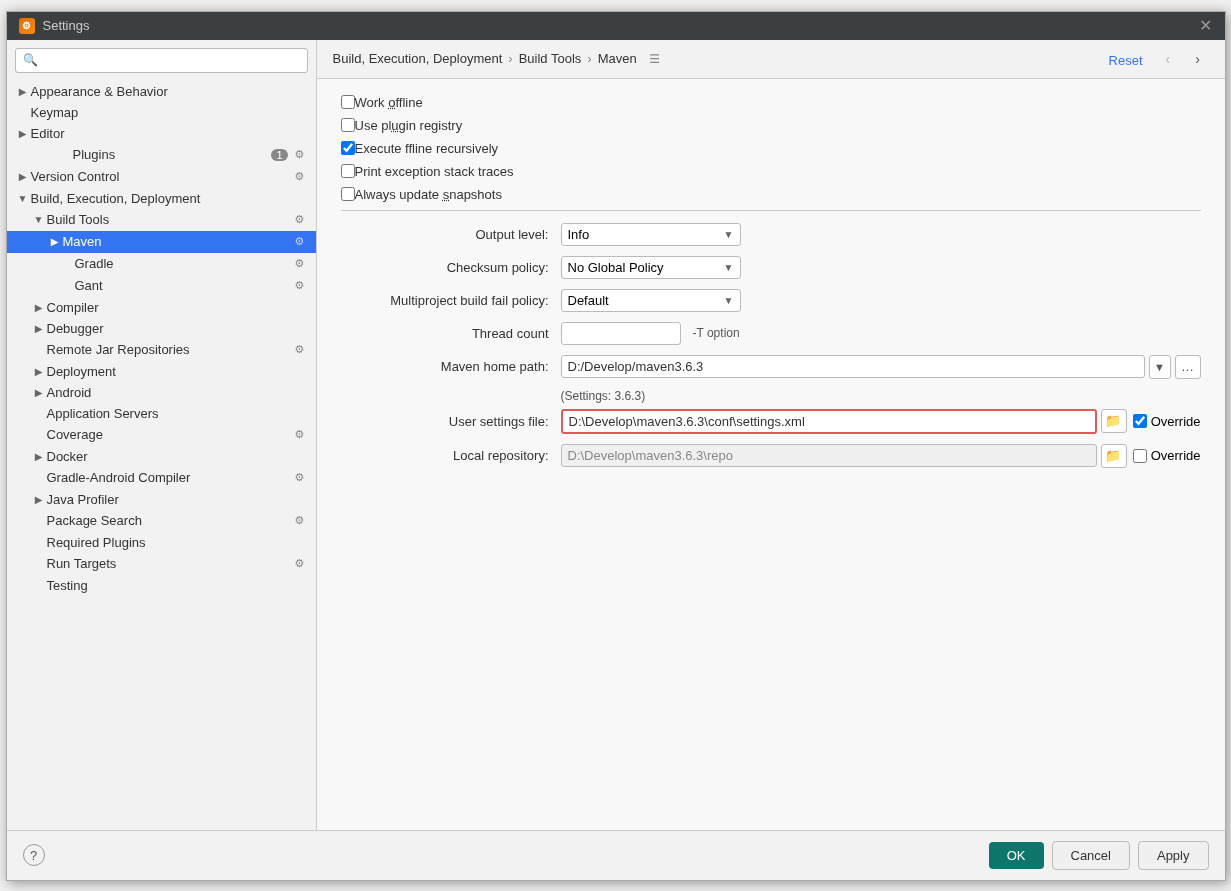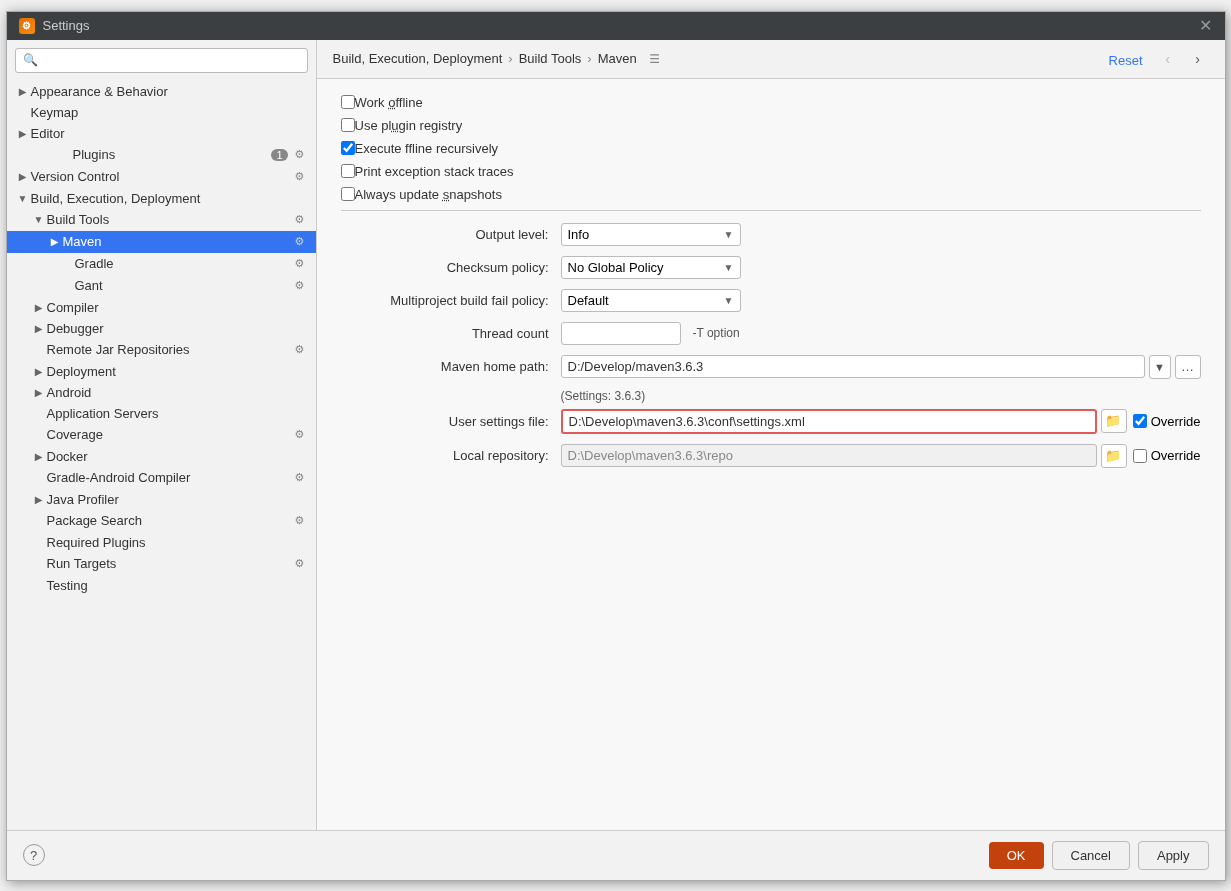--- a/index.html
+++ b/index.html
@@ -411,21 +411,21 @@
       color: #555;
     }
 
     .footer-right {
       display: flex;
       align-items: center;
       gap: 8px;
     }
 
     .btn-primary {
-      background: #c2410c;
+      background: #0f766e;
       color: white;
       border: none;
       border-radius: 4px;
       padding: 6px 18px;
       font-size: 13px;
       cursor: pointer;
     }
 
     .btn-secondary {
       background: #f0f0f0;

